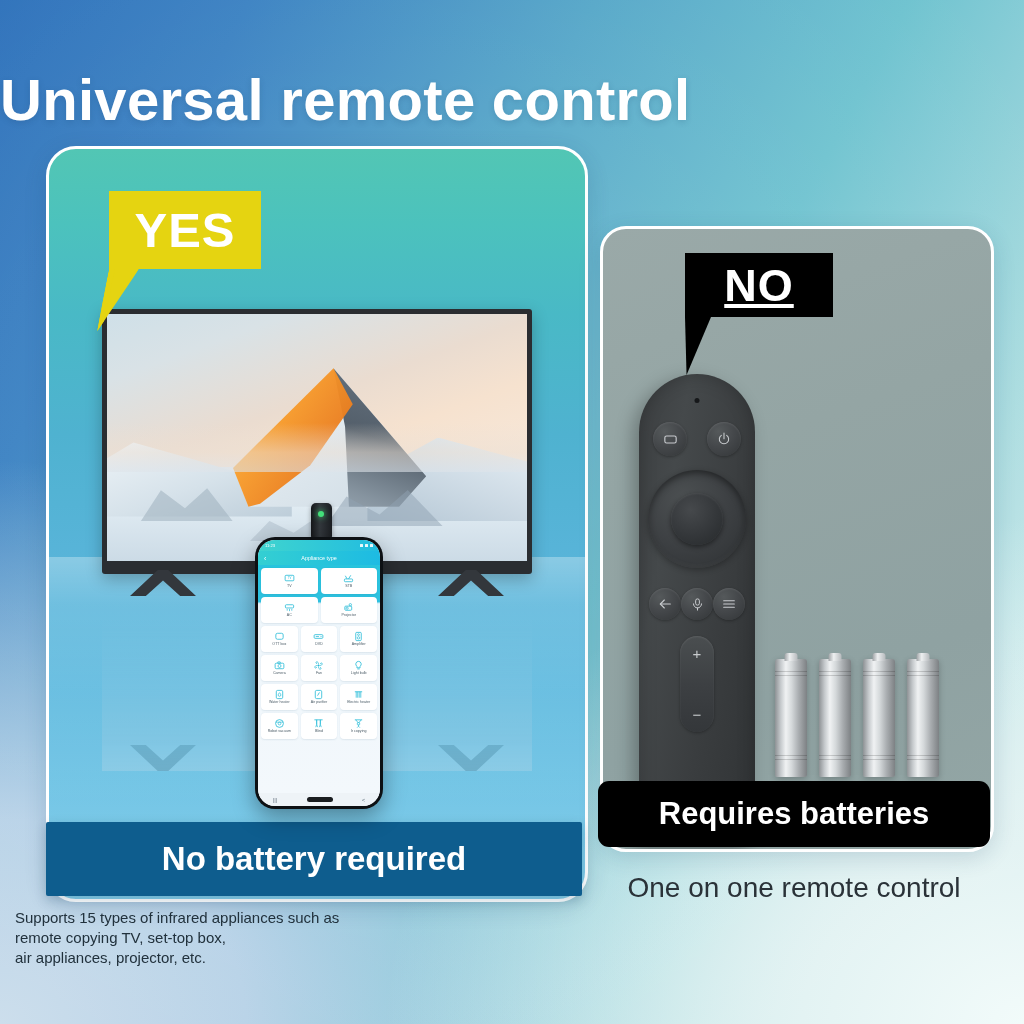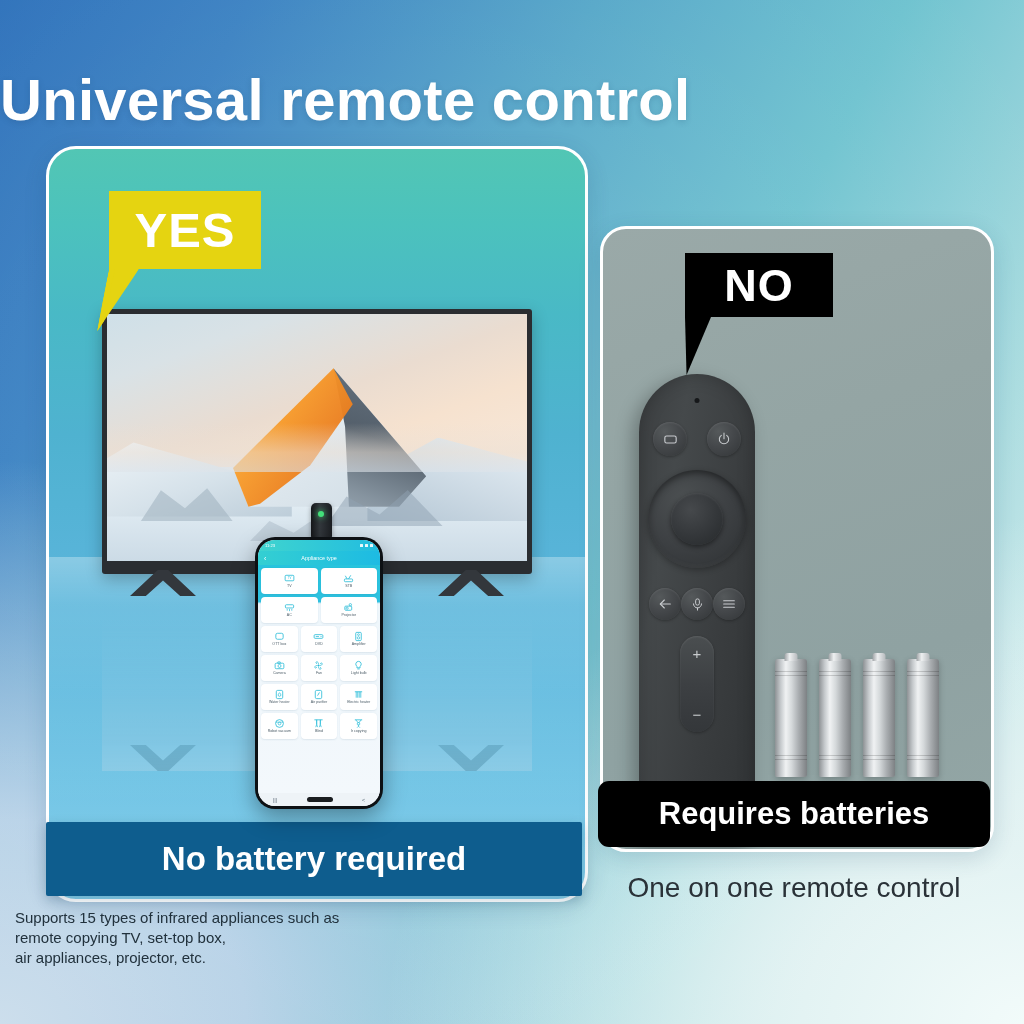--- a/index.html
+++ b/index.html
@@ -195,21 +195,21 @@
     position:absolute;left:600px;top:226px;width:388px;height:620px;
     border-radius:26px;overflow:hidden;border:3px solid #ffffff;
     background:linear-gradient(160deg,#9aa9a8 0%,#94a5a4 35%,#8fa2a2 70%,#93a6a5 100%);
     box-shadow:0 6px 22px rgba(20,60,100,.16);
   }
   
   #noBubble{
     position:absolute;left:82px;top:24px;width:148px;height:64px;background:#000000;
     display:flex;align-items:center;justify-content:center;
   }
-  #noBubble span{color:#ffffff;font-size:45px;font-weight:bold;letter-spacing:1px;line-height:1;}
+  #noBubble span{color:#ffffff;font-size:45px;font-weight:bold;letter-spacing:1px;line-height:1;text-decoration:underline;}
   #noTail{
     position:absolute;left:82px;top:88px;width:26px;height:58px;background:#000000;
     clip-path:polygon(0 0, 100% 0, 6% 100%);
   }
 
   
   #remote{
     position:absolute;left:36px;top:145px;width:116px;height:472px;
     background:linear-gradient(100deg,#3c3f41 0%,#45494b 26%,#3a3d3f 62%,#303335 100%);
     border-radius:58px 58px 10px 10px;

